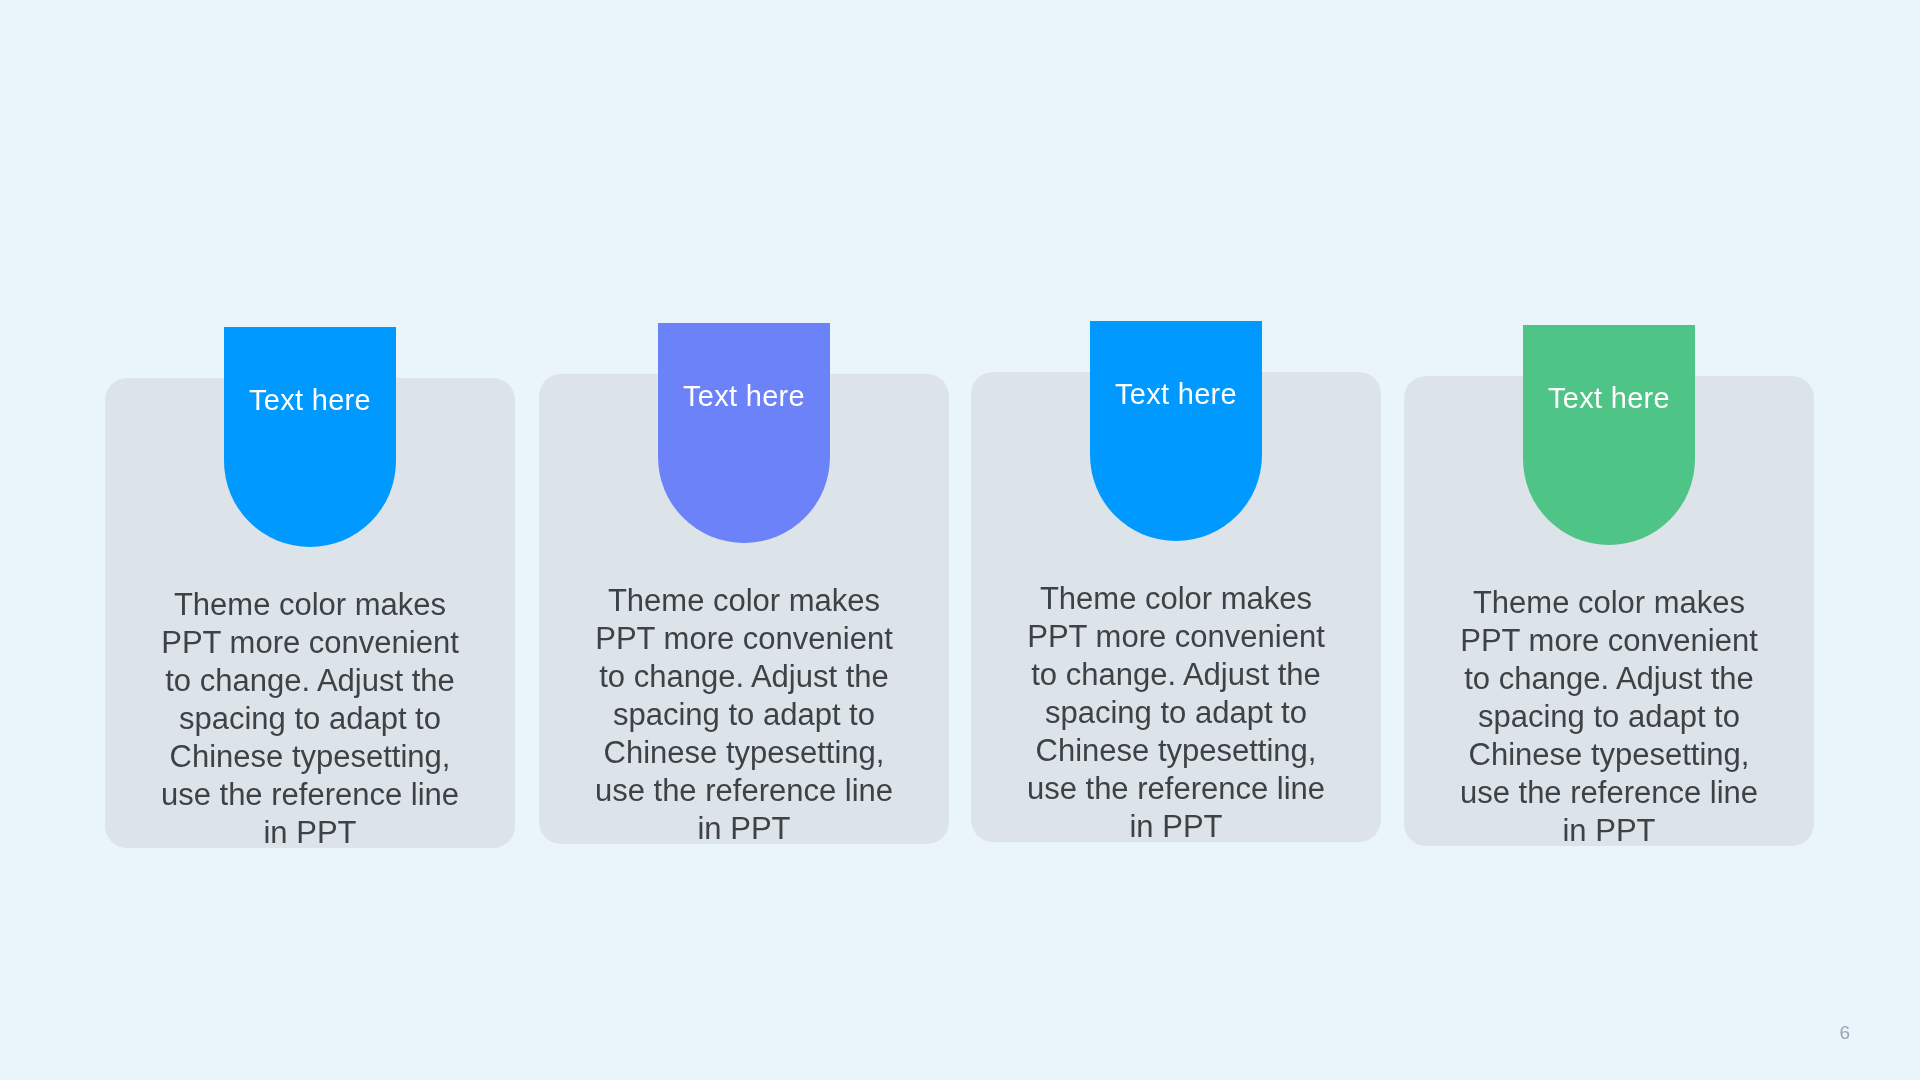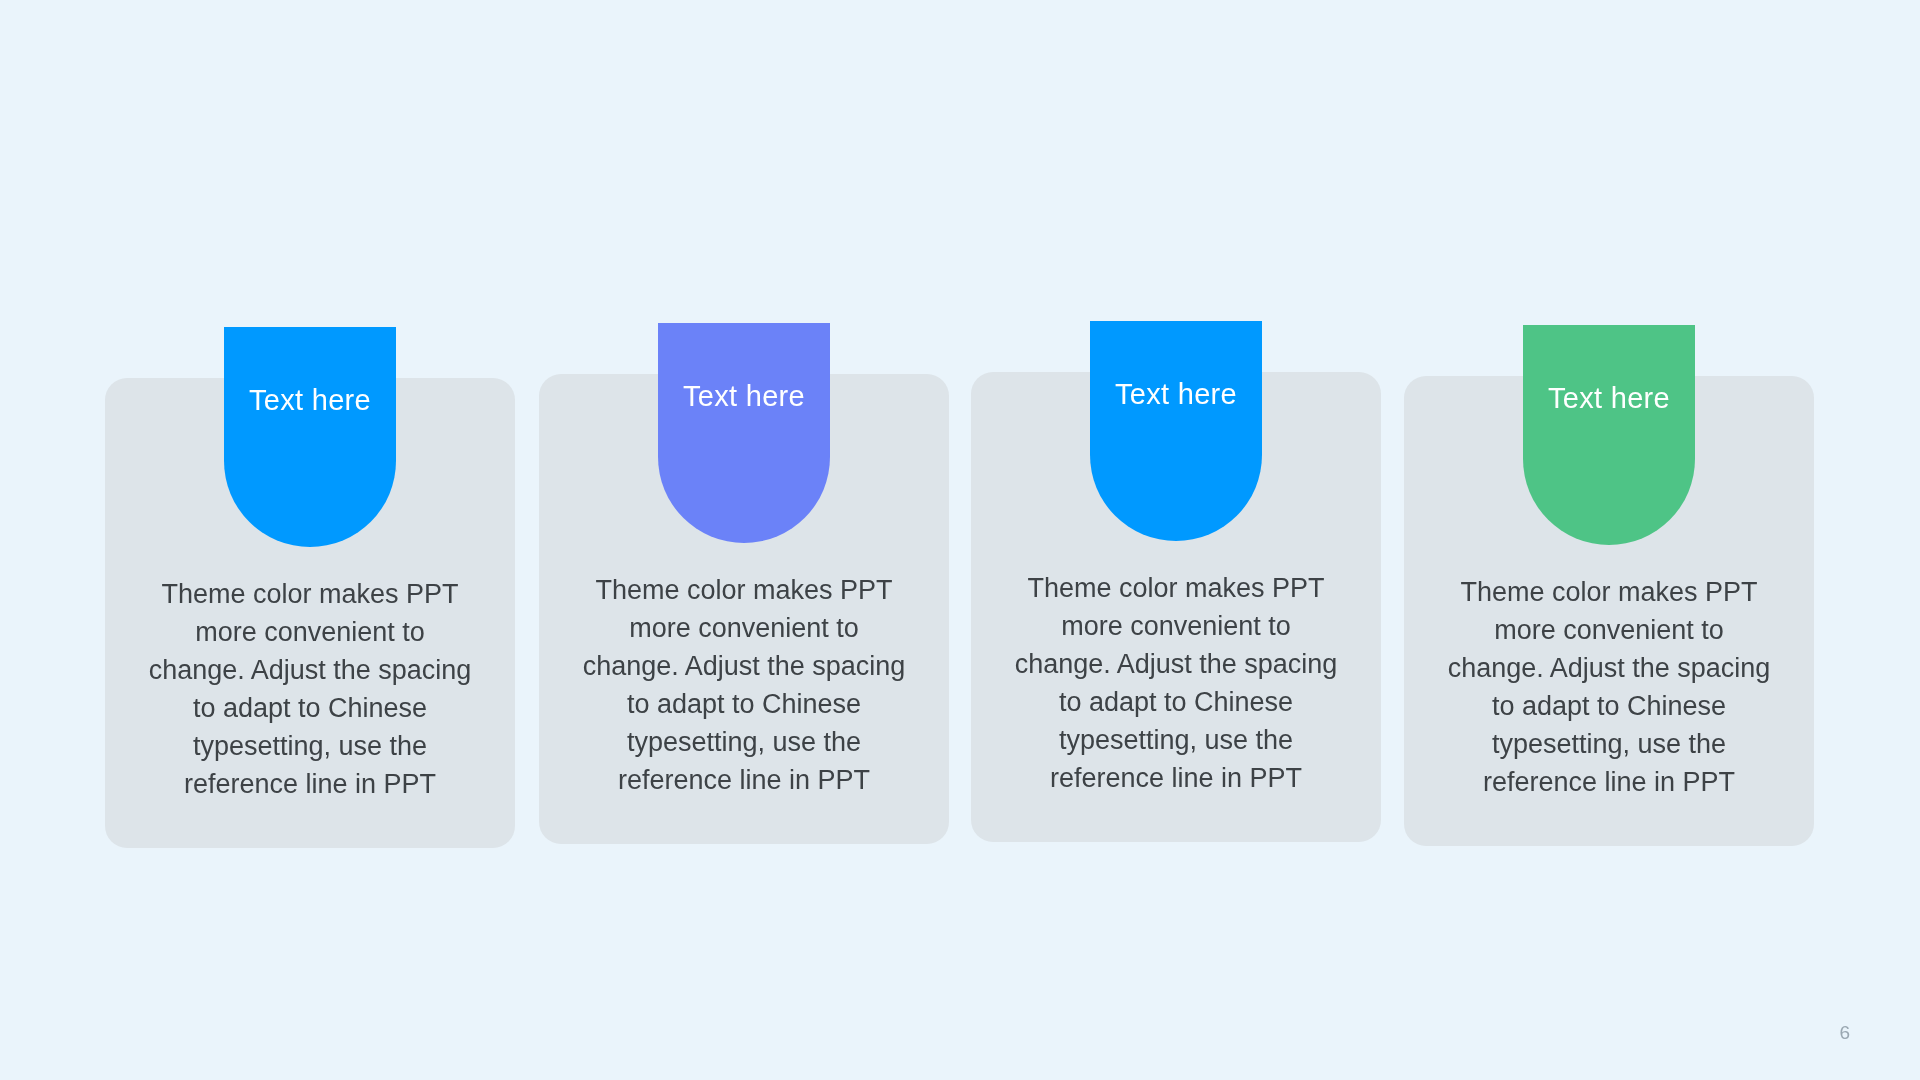--- a/index.html
+++ b/index.html
@@ -86,25 +86,25 @@
     line-height: 1;
     letter-spacing: 0.3px;
     white-space: nowrap;
   }
 
   
   .card-body {
     position: absolute;
     left: 50%;
     transform: translateX(-50%);
-    top: 248px;
+    top: 259px;
     width: 330px;
     text-align: center;
     color: #3d4246;
-    font-size: 27px;
+    font-size: 31px;
     line-height: 38px;
   }
 
   
   #page-number {
     position: absolute;
     right: 70px;
     bottom: 38px;
     font-size: 19px;
     color: #9aa7b1;

